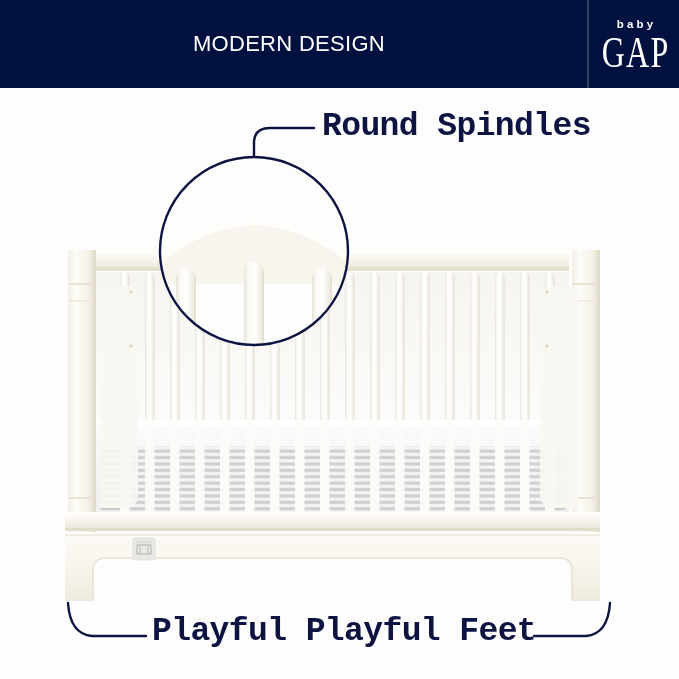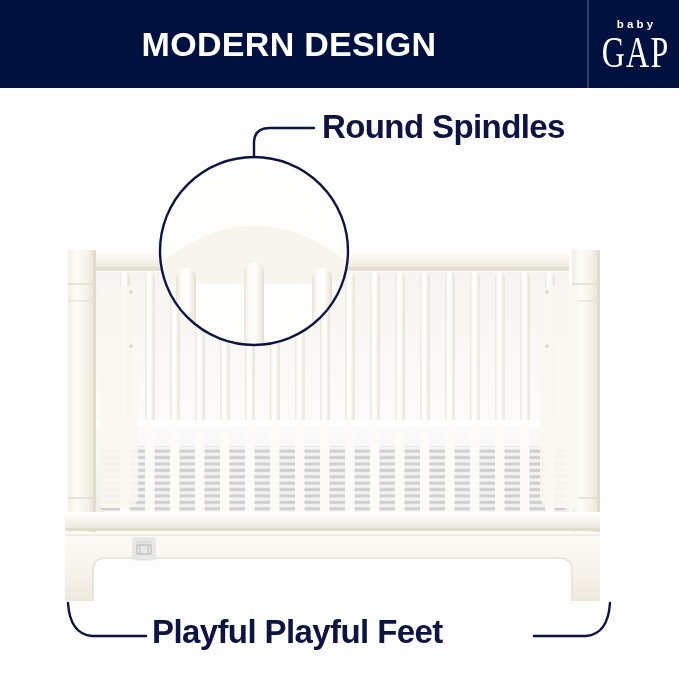--- a/index.html
+++ b/index.html
@@ -29,22 +29,22 @@
   }
   #header-title {
     position: absolute;
     left: 0; top: 0;
     width: 578px; height: 88px;
     display: flex;
     align-items: center;
     justify-content: center;
     color: #ffffff;
     font-family: "Liberation Sans", sans-serif;
-    font-weight: bold;
-    font-size: 34px;
+    font-weight: normal;
+    font-size: 22px;
     letter-spacing: 0.3px;
     white-space: nowrap;
   }
   #header-divider {
     position: absolute;
     left: 587px; top: 0;
     width: 2px; height: 88px;
     background: #3a4766;
     opacity: 0.85;
   }
@@ -76,21 +76,21 @@
     text-indent: 1.5px;
     line-height: 0.92;
     transform: scaleX(0.80) scaleY(1.12);
     transform-origin: center top;
   }
 
   
   .callout-text {
     position: absolute;
     color: #0d1442;
-    font-family: Liberation Sans, sans-serif;
+    font-family: Liberation Mono, monospace;
     font-weight: bold;
     white-space: nowrap;
     z-index: 35;
   }
   #round-spindles-label {
     left: 322px; top: 108px;
     font-size: 33px;
     letter-spacing: -0.6px;
   }
   #arched-feet-label {

